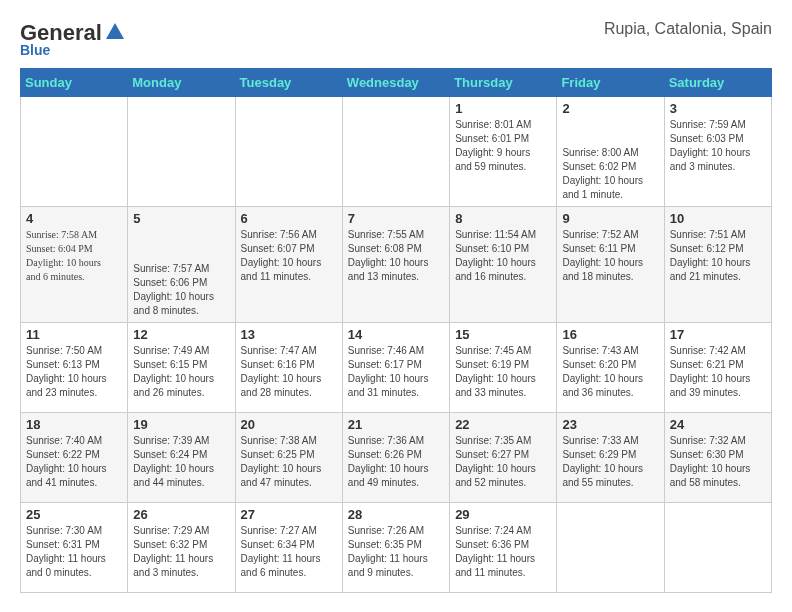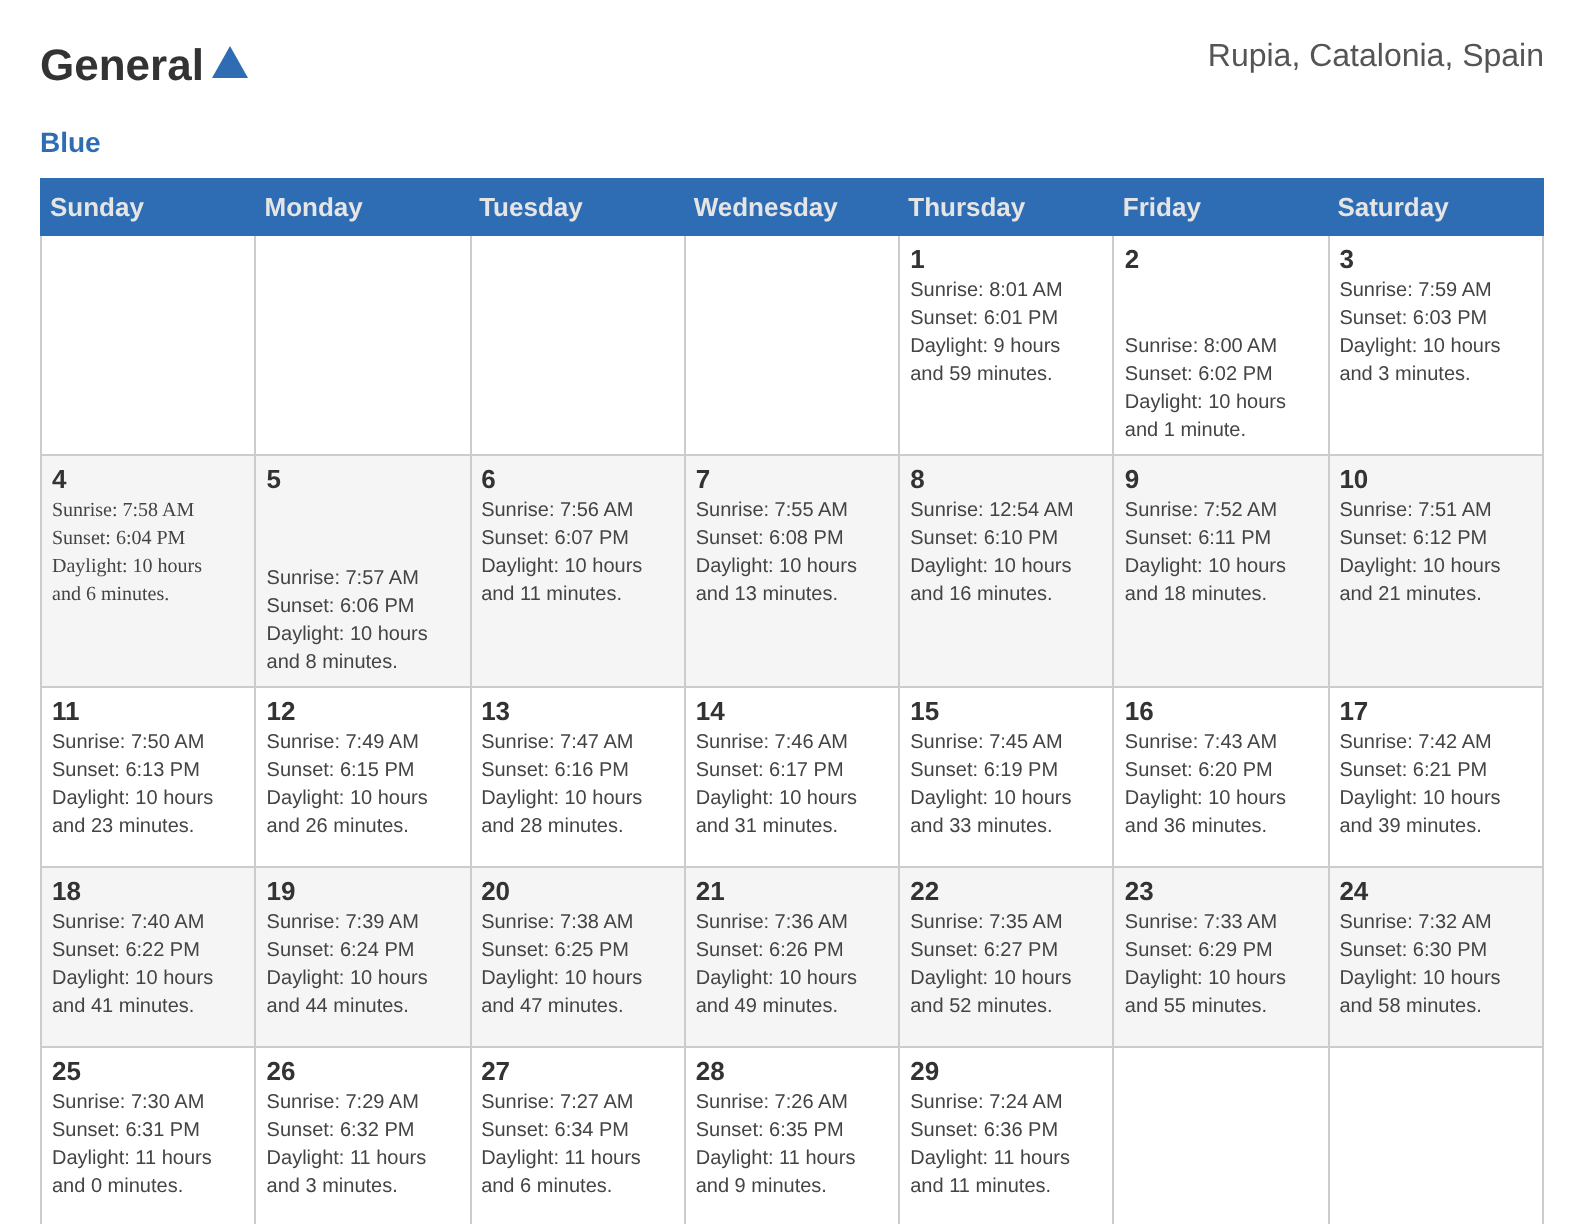--- a/index.html
+++ b/index.html
@@ -13,21 +13,20 @@
     .header {
       display: flex;
       justify-content: space-between;
       align-items: flex-start;
       margin-bottom: 10px;
     }
     .logo {
       display: flex;
       flex-direction: column;
       align-items: flex-start;
-      gap: 21px;
     }
     .title-area {
       text-align: right;
     }
     .month-title {
       font-size: 36px;
       font-weight: bold;
       color: #333;
       line-height: 1.1;
     }
@@ -37,21 +36,21 @@
     }
     table {
       width: 100%;
       border-collapse: collapse;
       table-layout: fixed;
     }
     thead tr {
       background-color: #2e6db4;
     }
     thead th {
-      color: #e5e5e5;
+      color: #5eead4;
       font-size: 13px;
       font-weight: bold;
       padding: 6px 4px;
       border: 1px solid #2e6db4;
       text-align: left;
     }
     tbody tr {
       vertical-align: top;
     }
     tbody td {
@@ -165,21 +164,21 @@
         </td>
         <td>
           <div class="day-number">7</div>
           <div class="day-info" style="white-space: pre-line;">Sunrise: 7:55 AM
 Sunset: 6:08 PM
 Daylight: 10 hours
 and 13 minutes.</div>
         </td>
         <td>
           <div class="day-number">8</div>
-          <div class="day-info" style="white-space: pre-line;">Sunrise: 12:54 AM
+          <div class="day-info" style="white-space: pre-line;">Sunrise: 11:54 AM
 Sunset: 6:10 PM
 Daylight: 10 hours
 and 16 minutes.</div>
         </td>
         <td>
           <div class="day-number">9</div>
           <div class="day-info" style="white-space: pre-line;">Sunrise: 7:52 AM
 Sunset: 6:11 PM
 Daylight: 10 hours
 and 18 minutes.</div>

